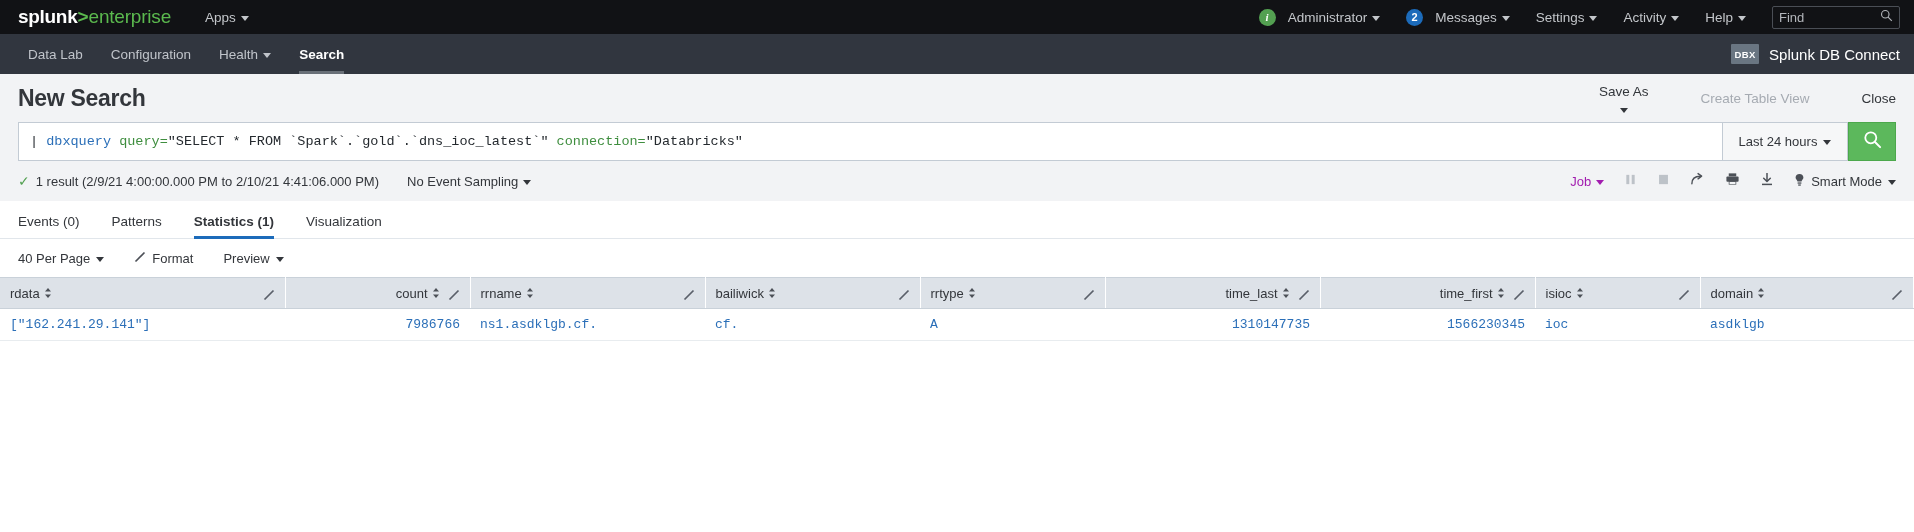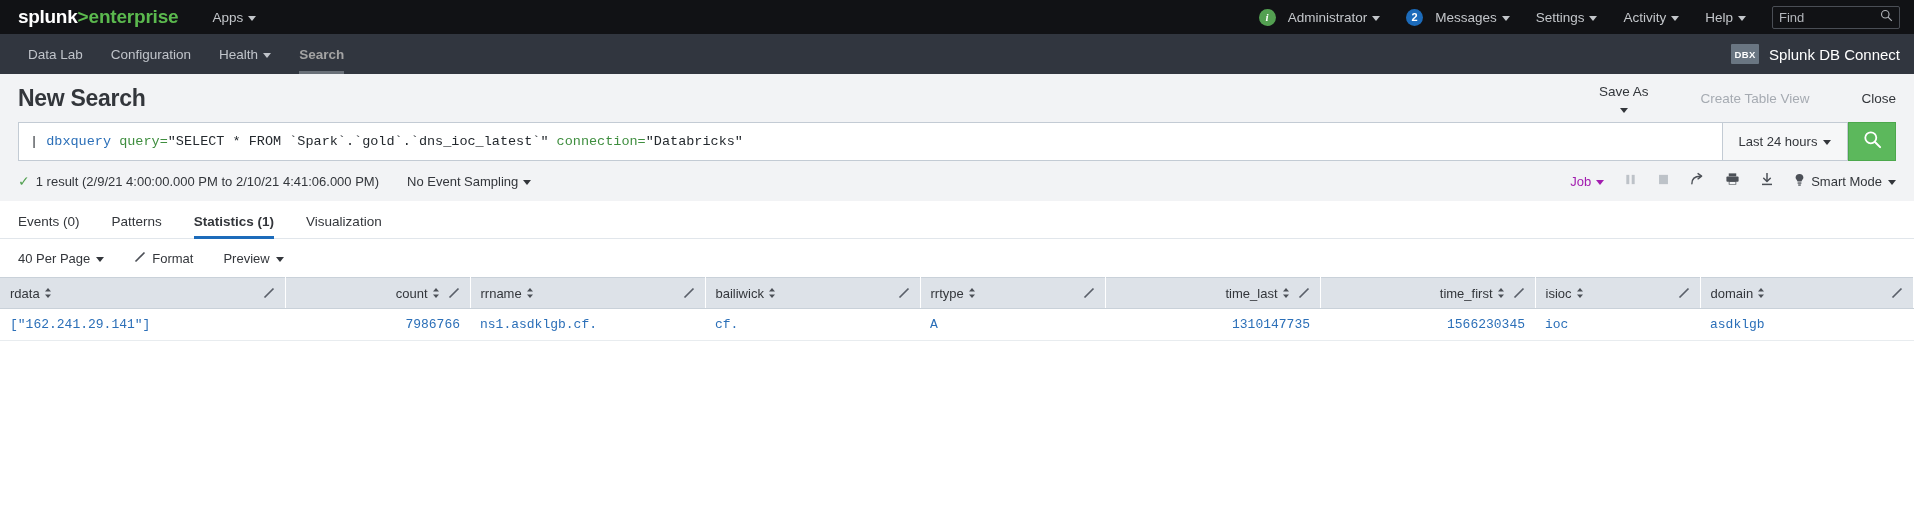--- a/index.html
+++ b/index.html
@@ -13,21 +13,21 @@
   
   .topbar {
     height: 34px; background: #111215;
     display: flex; align-items: center;
     padding: 0 14px;
     color: #d8dadd;
   }
   .logo { display: flex; align-items: baseline; font-size: 19px; margin-left: 4px; }
   .logo .splunk { color: #ffffff; font-weight: bold; letter-spacing: -.3px; }
   .logo .gt { color: #5bb94e; font-weight: bold; }
-  .logo .ent { color: #5bb94e; font-weight: bold; letter-spacing: -.2px; }
+  .logo .ent { color: #5bb94e; font-weight: normal; letter-spacing: -.2px; }
   .topnav-item {
     font-size: 13.5px; color: #c3c6ca; margin-left: 34px;
     display: flex; align-items: center; gap: 5px; cursor: pointer;
   }
   .topbar-right { margin-left: auto; display: flex; align-items: center; }
   .topbar-right .topnav-item { margin-left: 26px; }
   .caret {
     width: 0; height: 0; border-left: 4px solid transparent;
     border-right: 4px solid transparent; border-top: 5px solid currentColor;
     display: inline-block; position: relative; top: 1px;
@@ -51,21 +51,21 @@
   .appbar {
     height: 40px; background: #31363f;
     display: flex; align-items: stretch;
     padding: 0 14px;
   }
   .appnav-item {
     display: flex; align-items: center; gap: 5px;
     padding: 0 14px; font-size: 13.5px; color: #c0c4ca;
     cursor: pointer; position: relative;
   }
-  .appnav-item.active { color: #a3a3a3; font-weight: bold; }
+  .appnav-item.active { color: #ffffff; font-weight: bold; }
   .appnav-item.active::after {
     content: ""; position: absolute; left: 14px; right: 14px; bottom: 0;
     height: 3px; background: #6a7078;
   }
   .appbar-right { margin-left: auto; display: flex; align-items: center; gap: 10px; }
   .dbx-badge {
     width: 28px; height: 20px; background: #6a7682; color: #fff;
     font-size: 9.5px; font-weight: bold; letter-spacing: .4px;
     display: flex; align-items: center; justify-content: center; border-radius: 1px;
   }
@@ -147,21 +147,21 @@
   .rt-item { font-size: 13px; color: #33363b; display: flex; align-items: center; gap: 6px; cursor: pointer; }
 
   
   table.results { width: 100%; border-collapse: collapse; table-layout: fixed; }
   table.results thead th {
     background: #dde2e8; border-top: 1px solid #c9d1d9; border-bottom: 1px solid #c9d1d9;
     border-right: 1px solid #ffffff;
     height: 31px; font-size: 13px; font-weight: normal; color: #33363b;
     padding: 0 10px; vertical-align: middle;
   }
-  .th-inner { display: flex; align-items: center; width: 100%; }
+  .th-inner { display: flex; align-items: flex-end; width: 100%; }
   .th-inner.right { justify-content: flex-end; }
   .th-label { display: flex; align-items: center; gap: 4px; }
   .th-pencil { margin-left: auto; display: flex; align-items: center; color: #5a6069; cursor: pointer; }
   .th-inner.right .th-pencil { margin-left: 8px; }
   .sortglyph { display: inline-flex; flex-direction: column; line-height: 0; color: #4c5057; }
   table.results tbody td {
     height: 32px; font-size: 13px; padding: 0 10px;
     border-bottom: 1px solid #e8ecef; vertical-align: middle;
     font-family: "Liberation Mono", monospace;
     color: #2b6fb8; white-space: nowrap; overflow: hidden;

